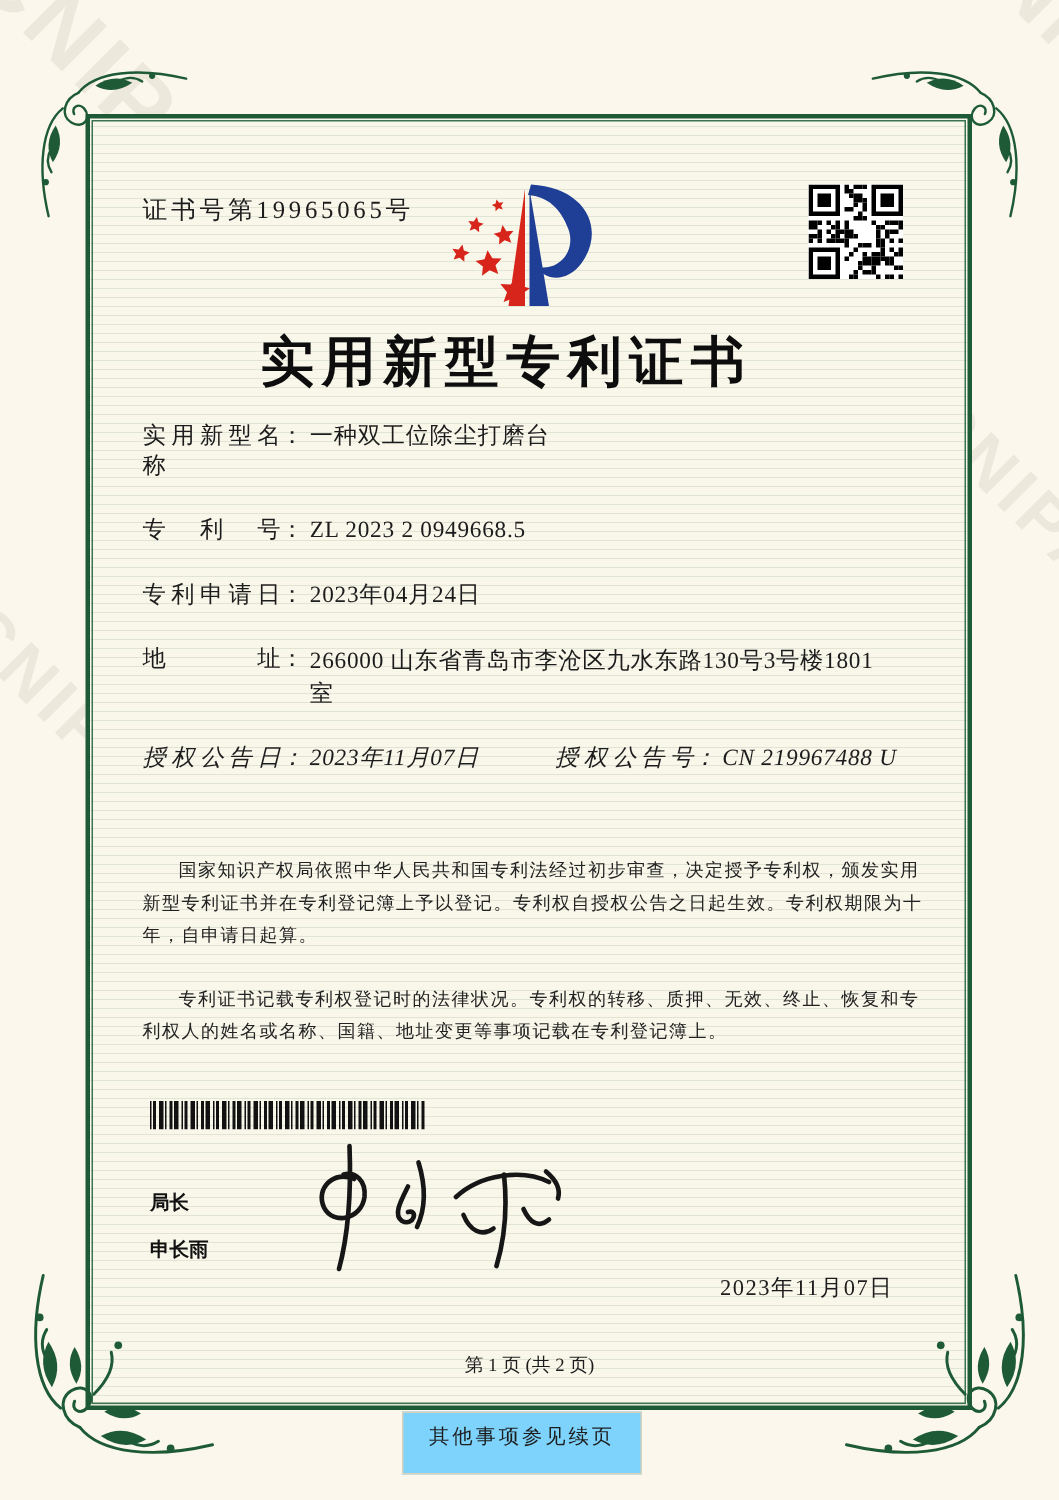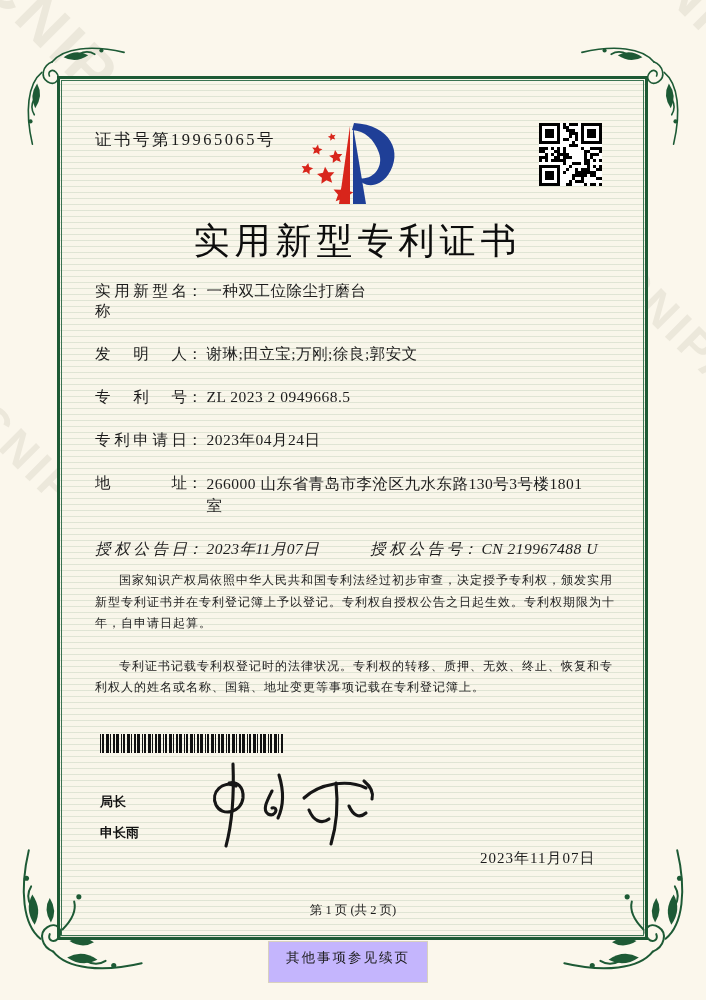--- a/index.html
+++ b/index.html
@@ -35,21 +35,21 @@
   .c-br{right:16px;bottom:24px;width:128px;height:128px;transform:scale(-1,-1);}
 
   
   .content{position:absolute;left:0;top:0;width:706px;height:1000px;z-index:3;color:#1c1c1c;}
   .cert-no{position:absolute;left:95px;top:129px;font-size:16.5px;letter-spacing:2.5px;}
 
   .logo{position:absolute;left:293px;top:114px;width:120px;height:100px;}
   .qr{position:absolute;left:539px;top:123px;width:63px;height:63px;background:#fff;}
 
   .title{position:absolute;left:0;top:217px;width:675px;text-align:center;
-         font-size:36px;font-weight:normal;letter-spacing:5px;color:#0d0d0d;margin-left:20px;}
+         font-size:36px;font-weight:bold;letter-spacing:5px;color:#0d0d0d;}
 
   .fields{position:absolute;left:95px;top:281px;width:525px;font-size:15.5px;}
   .frow{margin-bottom:23px;line-height:20px;}
   .flabel{display:inline-block;width:92px;text-align:justify;text-align-last:justify;
           vertical-align:top;color:#1c1c1c;}
   .fcolon{display:inline-block;vertical-align:top;margin-right:4px;}
   .fvalue{display:inline-block;vertical-align:top;letter-spacing:0.5px;max-width:400px;}
   .fvalue.narrow{max-width:376px;line-height:21.5px;}
   .grant-row{position:relative;line-height:20px;font-style:italic;}
   .grant-b{position:absolute;left:275px;top:0;}
@@ -64,21 +64,21 @@
   .sig-block{position:absolute;left:100px;top:786px;
              font-family:"Liberation Sans","DejaVu Sans",sans-serif;
              font-weight:bold;font-size:13px;line-height:31px;color:#111;}
   .signature{position:absolute;left:196px;top:758px;width:195px;height:92px;}
 
   .issue-date{position:absolute;left:480px;top:849px;font-size:15px;letter-spacing:1px;}
 
   .page-info{position:absolute;left:0;top:902px;width:706px;text-align:center;font-size:12.5px;}
 
   .note-box{position:absolute;left:268px;top:941px;padding:7px 17px 15px 17px;
-            border:1px solid #d8d1be;background:#c4b5fd;font-size:13.5px;letter-spacing:2px;}
+            border:1px solid #d8d1be;background:#7dd3fc;font-size:13.5px;letter-spacing:2px;}
 </style>
 </head>
 <body>
 
 <div class="page">
 
   <div class="wm wm1">CNIPA</div>
   <div class="wm wm2">CNIPA</div>
   <div class="wm wm3">CNIPA</div>
   <div class="wm wm4">CNIPA</div>
@@ -305,23 +305,20 @@
         </svg>
     </div>
 
     <div class="title">实用新型专利证书</div>
 
     <div class="fields">
       <div class="frow">
         <span class="flabel">实用新型名称</span><span class="fcolon">：</span><span class="fvalue">一种双工位除尘打磨台</span>
       </div>
       <div class="frow">
-        <span class="flabel">发明人</span><span class="fcolon">：</span><span class="fvalue">谢琳;田立宝;万刚;徐良;郭安文</span>
-      </div>
-      <div class="frow">
         <span class="flabel">专利号</span><span class="fcolon">：</span><span class="fvalue">ZL 2023 2 0949668.5</span>
       </div>
       <div class="frow">
         <span class="flabel">专利申请日</span><span class="fcolon">：</span><span class="fvalue">2023年04月24日</span>
       </div>
       <div class="frow">
         <span class="flabel">地址</span><span class="fcolon">：</span><span class="fvalue narrow">266000 山东省青岛市李沧区九水东路130号3号楼1801室</span>
       </div>
       <div class="frow grant-row">
         <span>

